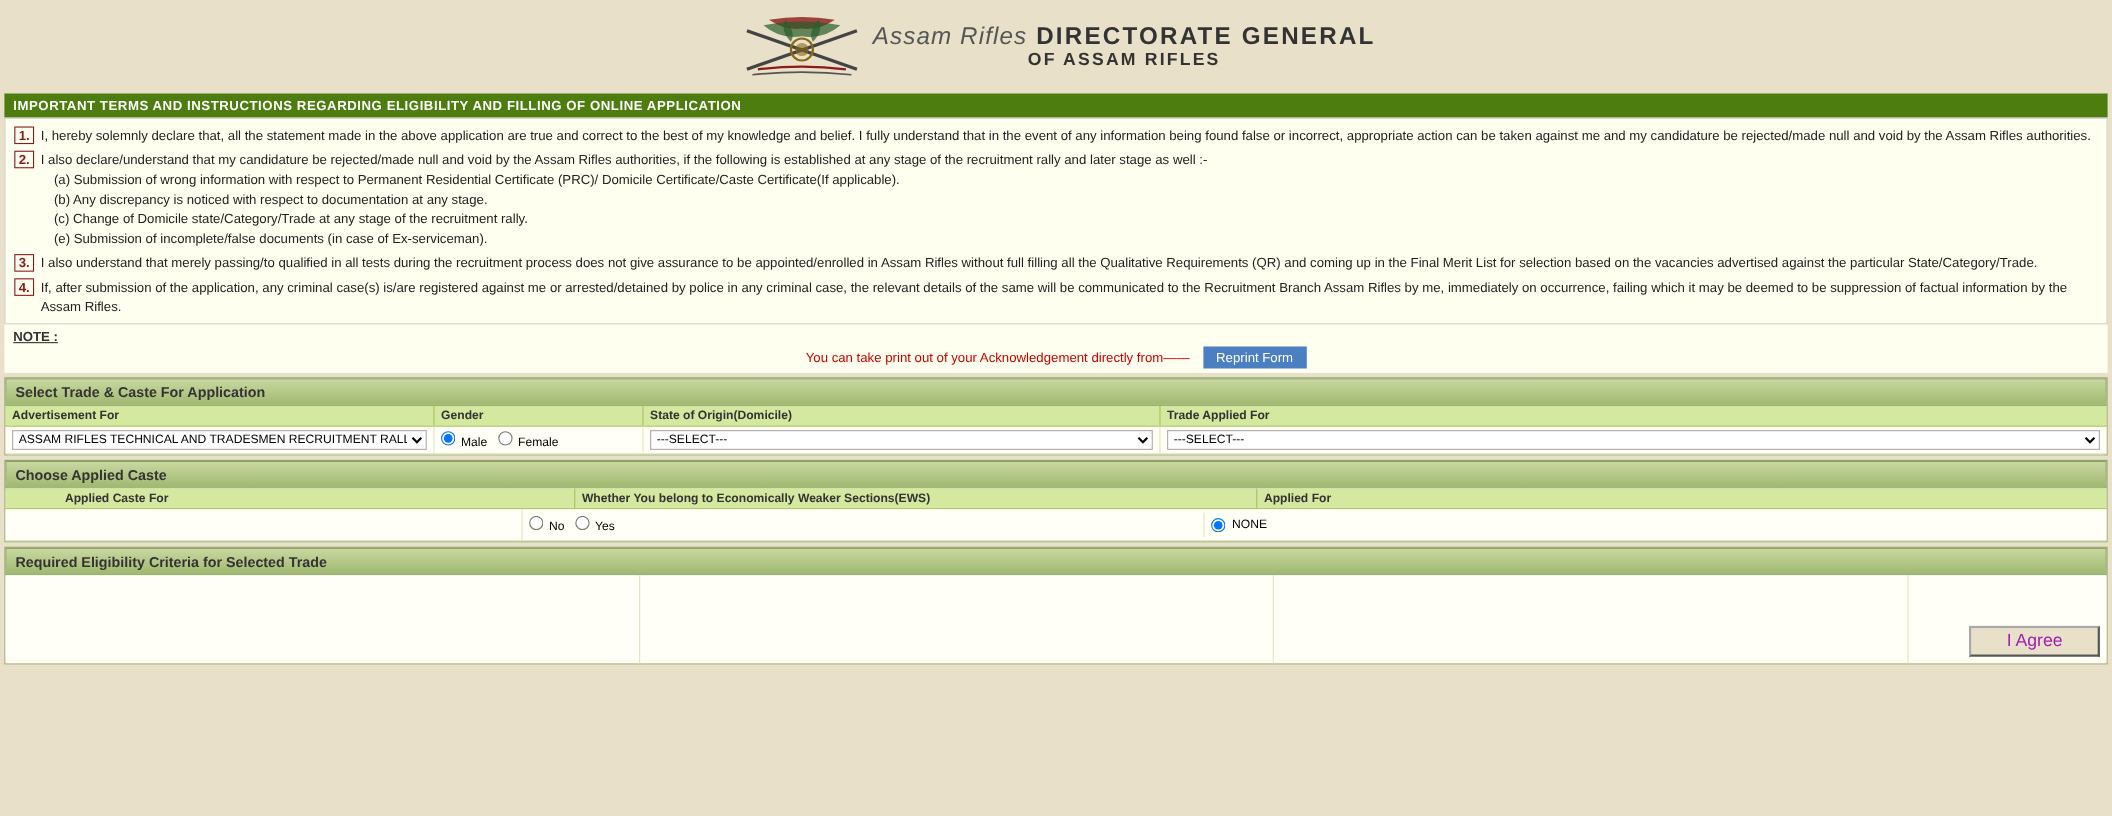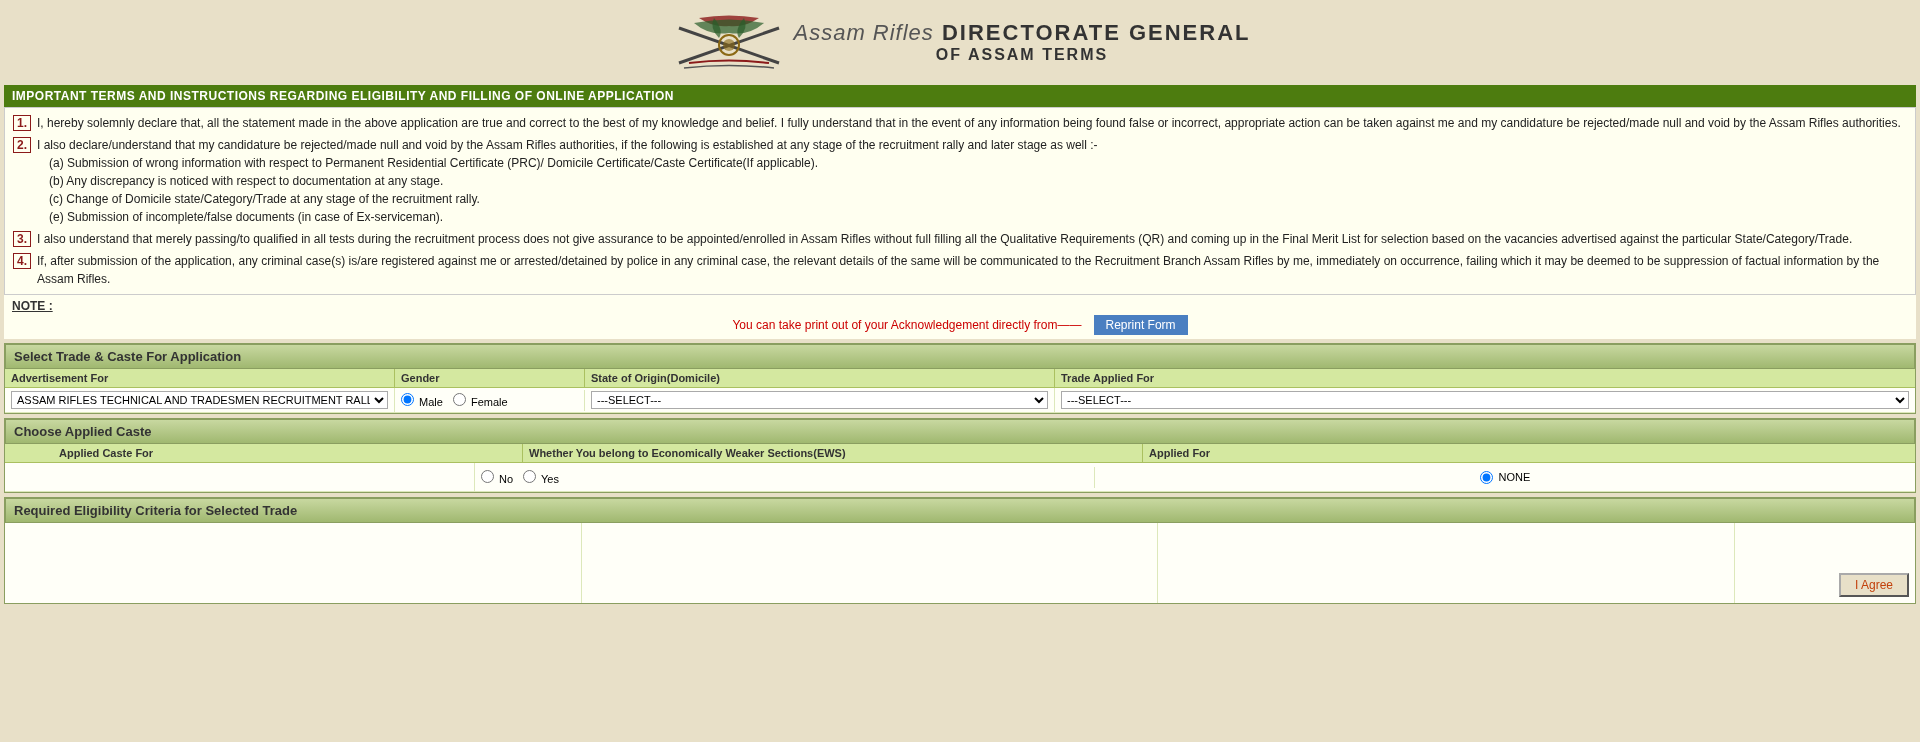--- a/index.html
+++ b/index.html
@@ -203,24 +203,24 @@
     .eligibility-cell:last-child {
       border-right: none;
       display: flex;
       align-items: flex-end;
       justify-content: flex-end;
       padding: 6px;
     }
     .agree-btn {
       background: #e8e0c8;
       border: 2px outset #aaa;
-      font-size: 12px;
-      padding: 3px 14px;
+      font-size: 16px;
+      padding: 3px 32px;
       cursor: pointer;
-      color: #c2410c;
+      color: #a21caf;
     }
     .content-wrapper {
       padding: 0 4px;
     }
   </style>
 </head>
 <body>
 
 <div class="header">
   <div class="header-inner">
@@ -241,21 +241,21 @@
 
         <path d="M20,55 Q60,50 100,55" stroke="#8b1a1a" stroke-width="2" fill="none"></path>
         <path d="M15,60 Q60,55 105,60" stroke="#555" stroke-width="1.5" fill="none"></path>
       </svg>
     </div>
     <div class="header-text">
       <div class="header-line1">
         <span class="italic">Assam Rifles</span>
         <span style="font-style:normal;font-weight:bold;">DIRECTORATE GENERAL</span>
       </div>
-      <div class="header-line2">OF ASSAM TERMS</div>
+      <div class="header-line2">OF ASSAM RIFLES</div>
     </div>
   </div>
 </div>
 
 <div class="content-wrapper">
 
   <div class="important-bar">
     <span>IMPORTANT TERMS AND INSTRUCTIONS REGARDING ELIGIBILITY AND FILLING OF ONLINE APPLICATION</span>
   </div>
 
@@ -360,21 +360,21 @@
             <input type="radio" name="ews" value="No" style="">
             <span>No</span>
           </label>
           <label>
             <input type="radio" name="ews" value="Yes" style="">
             <span>Yes</span>
           </label>
         </div>
       </div>
       <div class="form-cell">
-        <div style="display:flex; align-items:center; gap:4px;justify-content:center;">
+        <div style="display:flex; align-items:center; gap:4px;">
           <input type="radio" name="applied_for" value="NONE" checked="" style="">
           <span>NONE</span>
         </div>
       </div>
     </div>
   </div>
 
   <div class="section-container eligibility-section">
     <div class="section-header">
       <span>Required Eligibility Criteria for Selected Trade</span>

